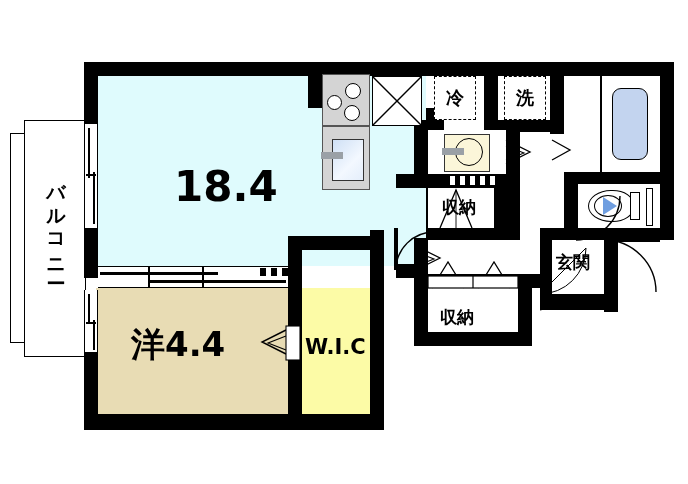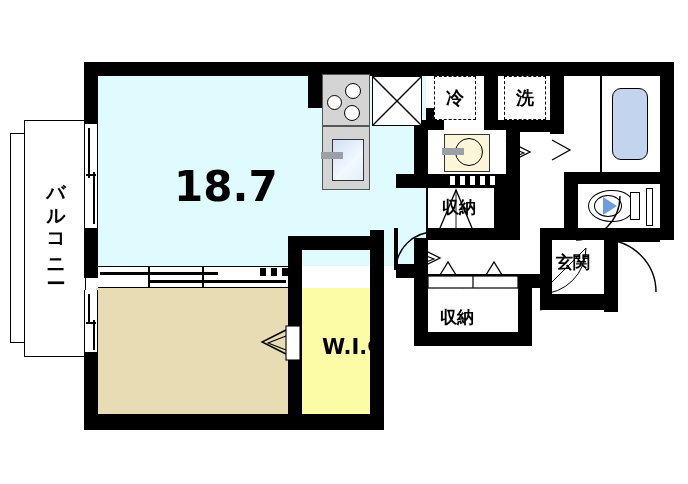--- a/index.html
+++ b/index.html
@@ -253,22 +253,23 @@
   <div class="dashbox" style="left:504px; top:76px; width:40px; height:42px;">
     <span class="label-small-kanji">洗</span>
   </div>
 
   <div class="abs" style="left:438px; top:190px; width:56px; height:38px; background:#fff;"></div>
   <div class="label label-kanji" style="left:442px; top:199px;">収納</div>
   <div class="label label-kanji" style="left:440px; top:309px;">収納</div>
 
   <div class="label label-kanji" style="left:556px; top:254px;">玄関</div>
 
-  <div class="label label-num" style="left:174px; top:166px;">18.7</div>
-  <div class="label label-wic" style="left:322px; top:337px;">W.I.C</div>
+  <div class="label label-num" style="left:174px; top:166px;">18.4</div>
+  <div class="label label-room" style="left:131px; top:327px;">洋4.4</div>
+  <div class="label label-wic" style="left:305px; top:337px;">W.I.C</div>
 
   <div class="abs" style="left:84px; top:124px; width:14px; height:104px; background:#fff; border-left:1.5px solid #000; border-right:1.5px solid #000; box-sizing:border-box;"></div>
   <div class="abs thinline" style="left:88px; top:128px; width:2px; height:50px;"></div>
   <div class="abs thinline" style="left:93px; top:172px; width:2px; height:52px;"></div>
   <div class="abs thinline" style="left:86px; top:174px; width:10px; height:2px;"></div>
 
   <div class="abs" style="left:84px; top:290px; width:14px; height:62px; background:#fff; border-left:1.5px solid #000; border-right:1.5px solid #000; box-sizing:border-box;"></div>
   <div class="abs thinline" style="left:88px; top:294px; width:2px; height:30px;"></div>
   <div class="abs thinline" style="left:93px; top:320px; width:2px; height:30px;"></div>
   <div class="abs thinline" style="left:86px; top:322px; width:10px; height:2px;"></div>

